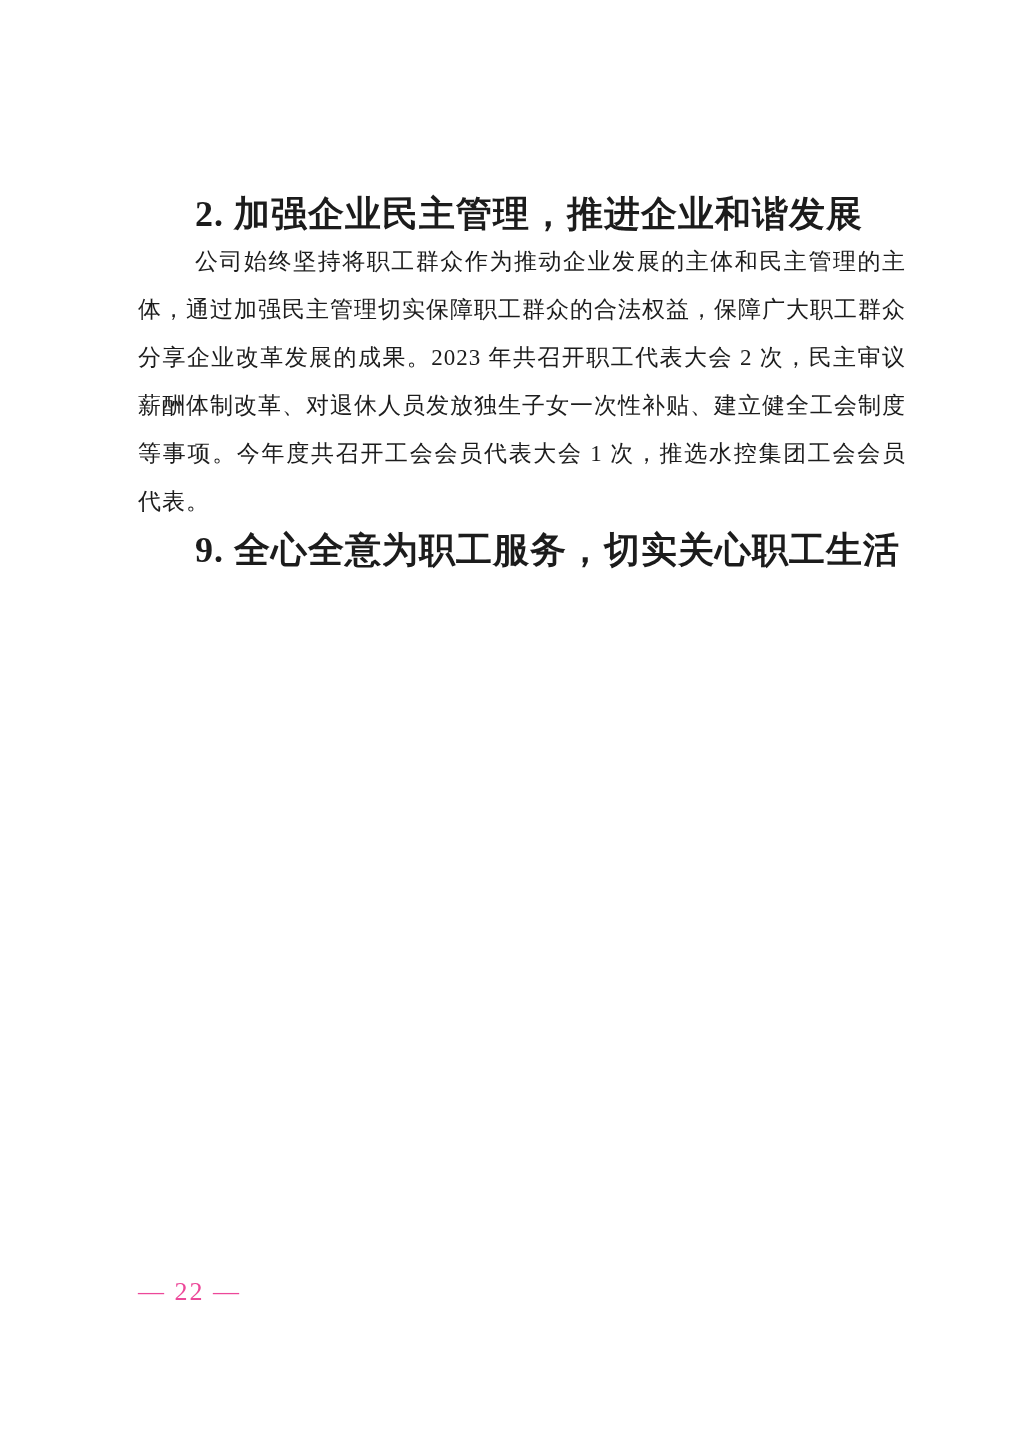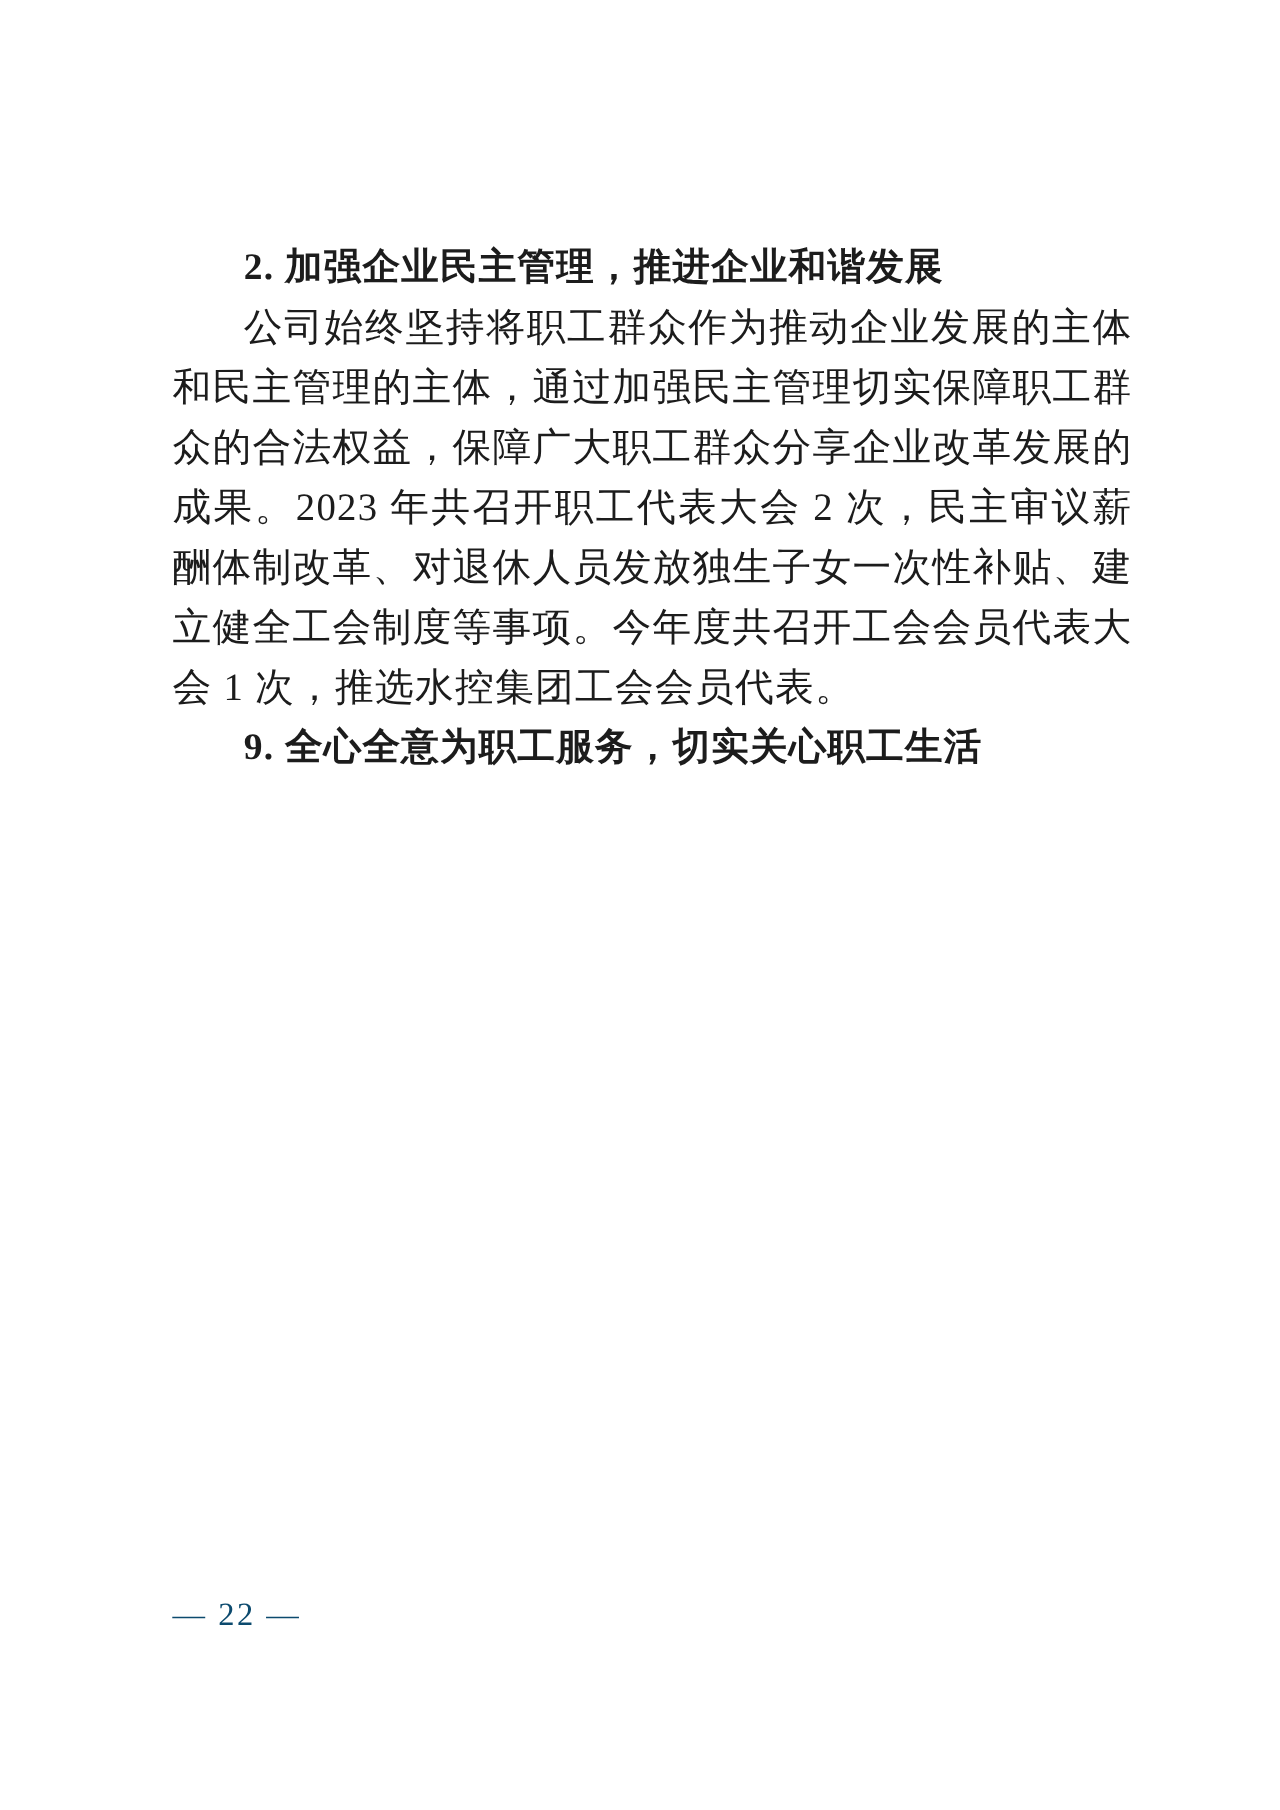--- a/index.html
+++ b/index.html
@@ -18,43 +18,43 @@
       box-sizing: border-box;
     }
     .content {
       position: absolute;
       left: 138px;
       top: 190px;
       width: 768px;
     }
     .section-heading {
       margin: 0;
-      font-size: 30px;
+      font-size: 36px;
       line-height: 48px;
       font-weight: bold;
       text-indent: 57px;
       letter-spacing: 1px;
       white-space: nowrap;
     }
     .body-paragraph {
       margin: 0;
-      font-size: 31px;
+      font-size: 23px;
       line-height: 48px;
       text-indent: 57px;
       text-align: justify;
       text-justify: inter-ideograph;
       letter-spacing: 1px;
     }
     .page-footer {
       position: absolute;
       left: 138px;
       top: 1276px;
       font-size: 26px;
       line-height: 32px;
-      color: #0c4a6e;
+      color: #ec4899;
       letter-spacing: 2px;
     }
   </style>
 </head>
 <body>
 
 <div class="page">
   <div class="content">
 
     <h2 class="section-heading">2. 加强企业民主管理，推进企业和谐发展</h2>

